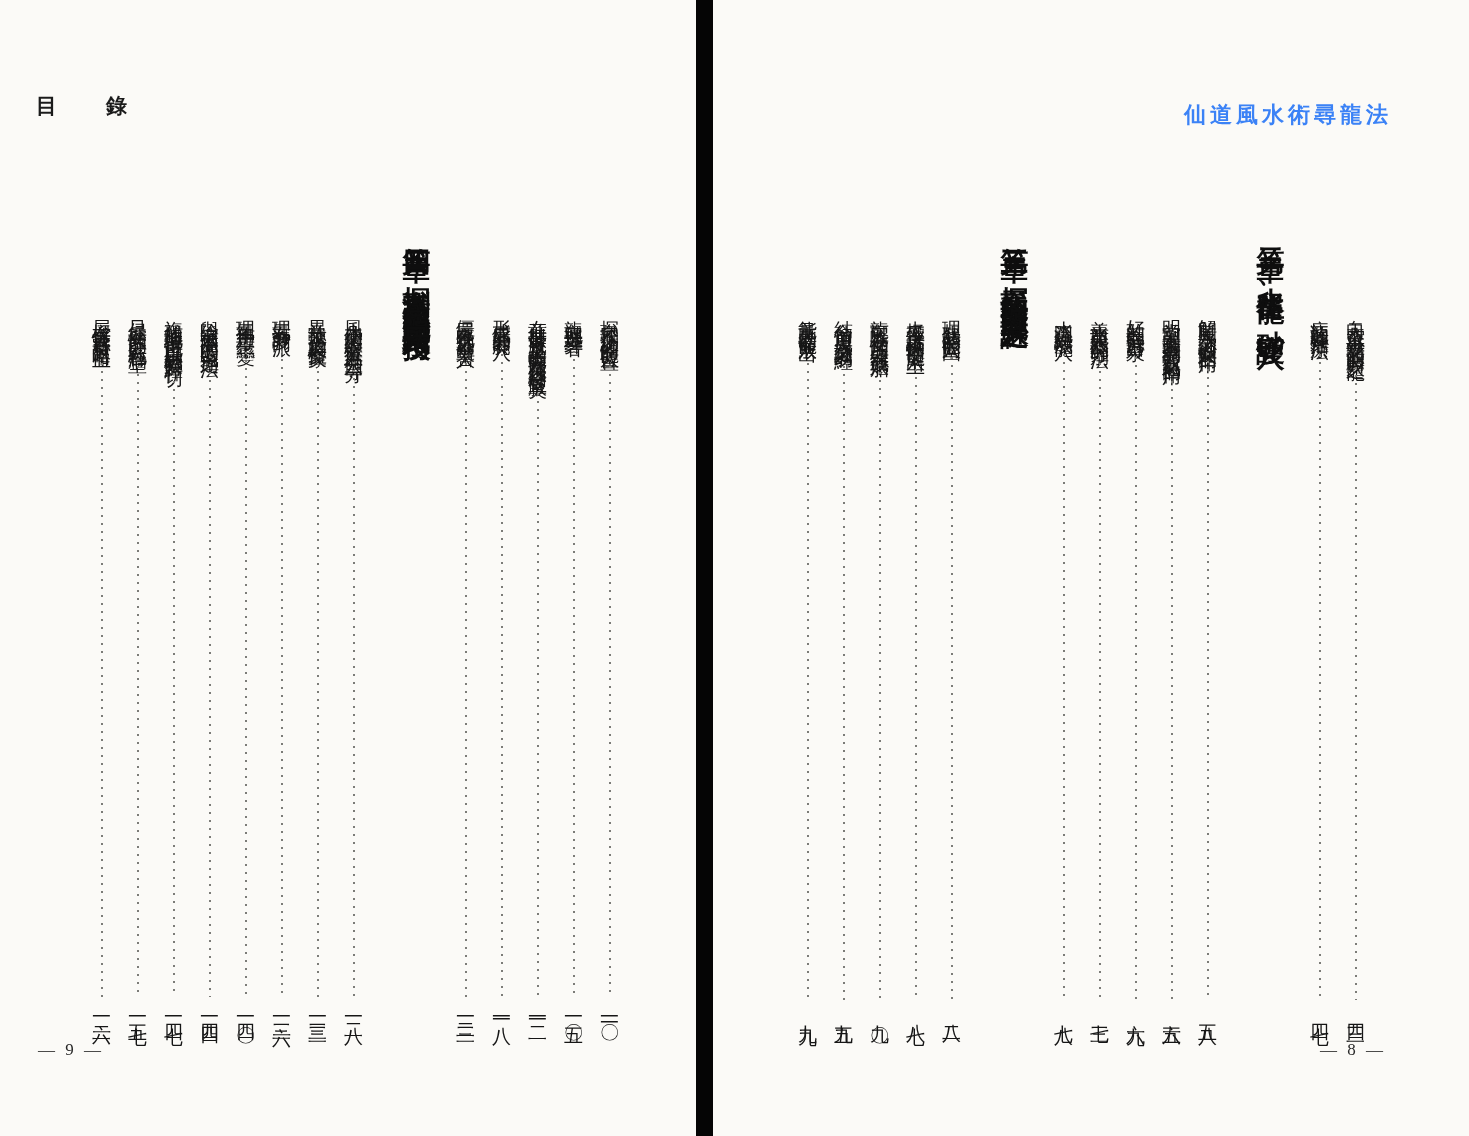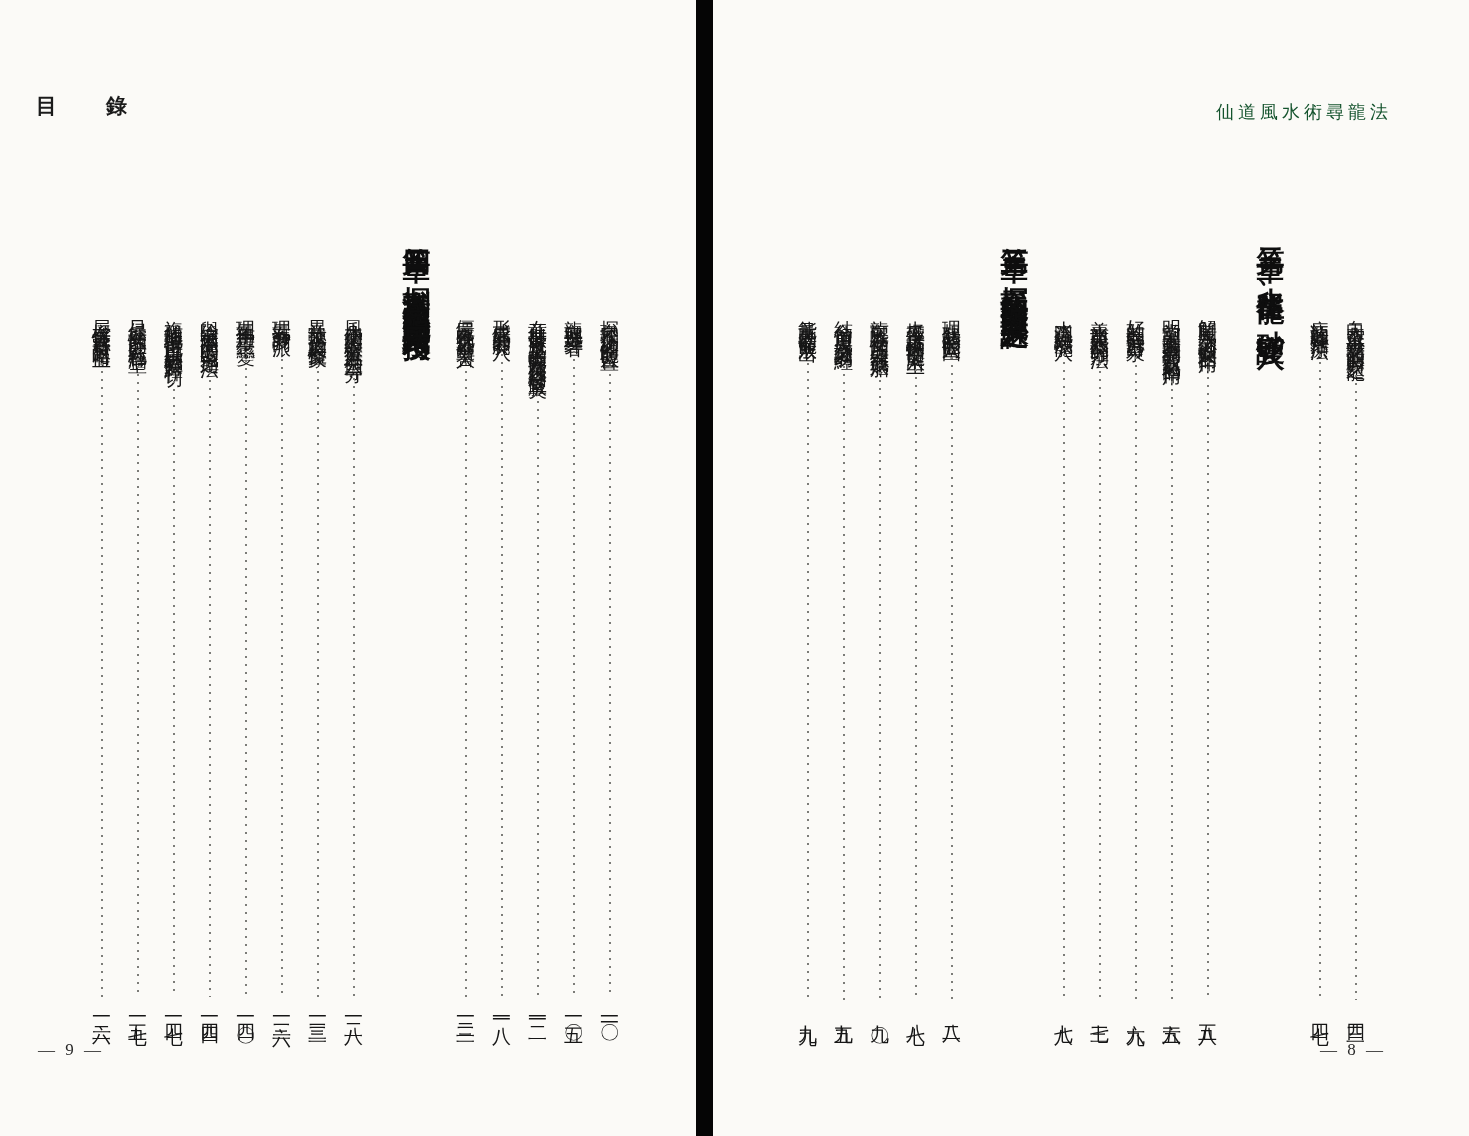--- a/index.html
+++ b/index.html
@@ -19,22 +19,22 @@
     background:#050505;
   }
   
   .toc-head{
     position:absolute;left:36px;top:92px;
     font-size:21px;font-weight:bold;letter-spacing:14px;
     color:#1b1b1b;white-space:nowrap;
   }
   .book-head{
     position:absolute;right:77px;top:100px;
-    font-size:18px;font-weight:400;letter-spacing:4px;
-    color:#14532d;white-space:nowrap;
+    font-size:22px;font-weight:700;letter-spacing:4px;
+    color:#3b82f6;white-space:nowrap;
   }
   
   .folio{
     position:absolute;font-size:17px;letter-spacing:3px;color:#2a2a2a;
     white-space:nowrap;
   }
   .folio.left{left:38px;top:1040px;}
   .folio.right{left:1320px;top:1040px;}
   
   .toc{

